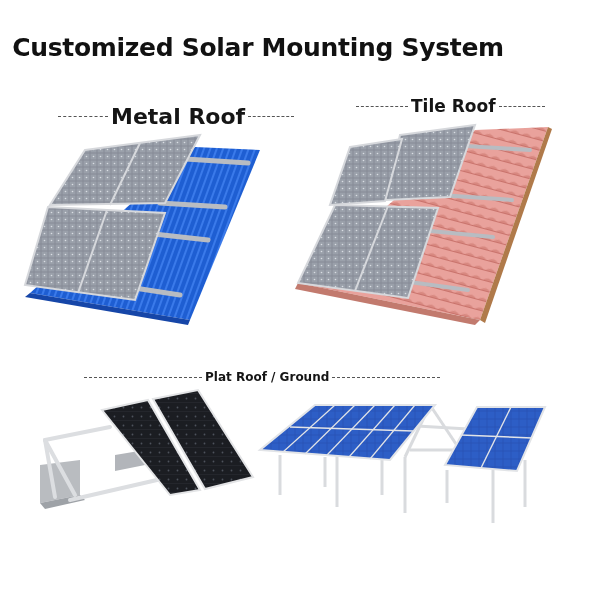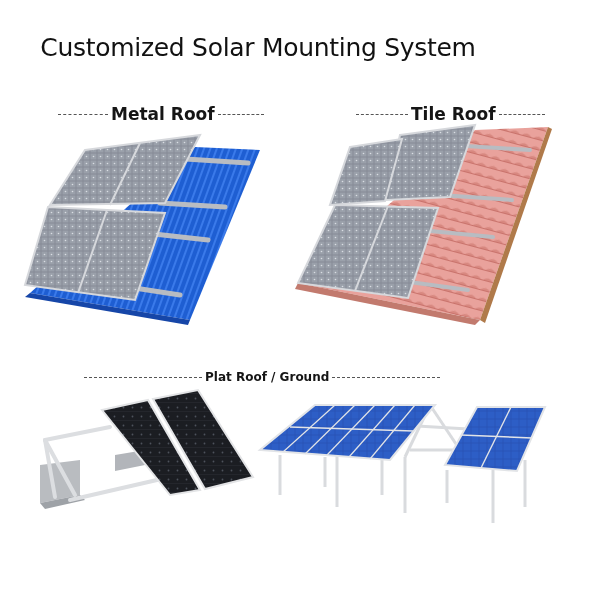--- a/index.html
+++ b/index.html
@@ -1,34 +1,34 @@
 <!DOCTYPE html>
 <html><head>
   <meta charset="utf-8">
   <style>
     html, body { margin: 0; padding: 0; background: #ffffff; }
     body { width: 600px; height: 600px; position: relative; overflow: hidden; font-family: "DejaVu Sans", "Liberation Sans", sans-serif; }
-    .title { position: absolute; left: 0; width: 516px; top: 33px; text-align: center; font-size: 25px; font-weight: normal; color: #111; letter-spacing: -0.3px; }
+    .title { position: absolute; left: 0; width: 516px; top: 33px; text-align: center; font-size: 25px; font-weight: bold; color: #111; letter-spacing: -0.3px; }
     .label-row { position: absolute; display: flex; align-items: center; font-weight: bold; color: #151515; }
     .dash { border-top: 1.5px dashed #555; height: 0; }
     .label-text { padding: 0 3px; white-space: nowrap; }
     .illus { position: absolute; }
   </style>
 </head>
 <body>
 
 <div class="title">Customized Solar Mounting System</div>
 
-<div class="label-row" style="left:58px; top:104px; font-size:17px;">
+<div class="label-row" style="left:58px; top:104px; font-size:22px;">
   <div class="dash" style="width:50px;"></div>
   <span class="label-text">Metal Roof</span>
   <div class="dash" style="width:46px;"></div>
 </div>
 
-<div class="label-row" style="left:356px; top:104px; font-size:17px;justify-content:flex-end;">
+<div class="label-row" style="left:356px; top:96px; font-size:17px;justify-content:flex-end;">
   <div class="dash" style="width:52px;"></div>
   <span class="label-text">Tile Roof</span>
   <div class="dash" style="width:46px;"></div>
 </div>
 
 <svg class="illus" style="left:20px;top:125px;" width="260" height="200" viewBox="0 0 260 200">
   <defs>
     <pattern id="corr" width="6" height="10" patternUnits="userSpaceOnUse" patternTransform="rotate(20)">
       <rect width="6" height="10" fill="#1e5ed2"></rect>
       <rect width="2" height="10" fill="#3a7aea"></rect>

